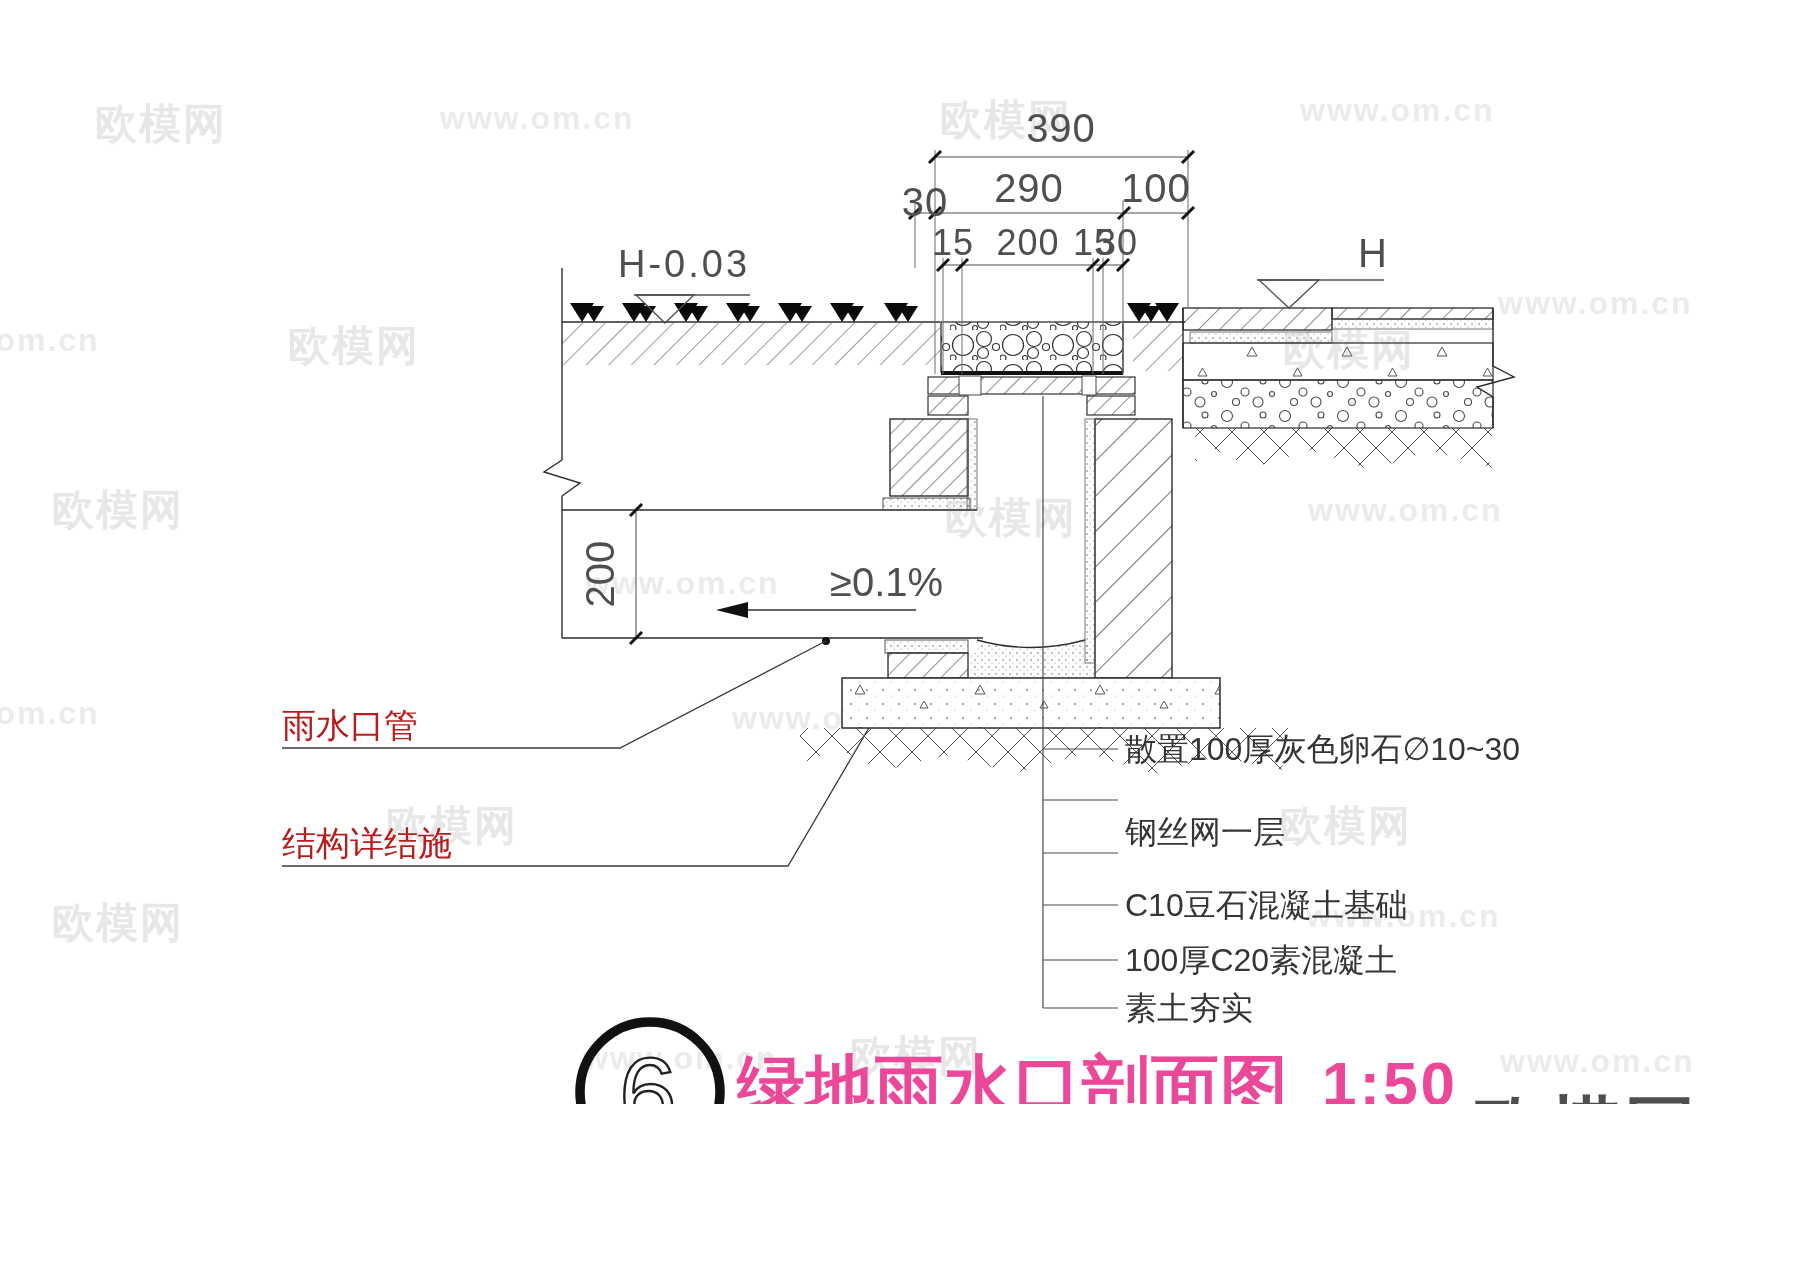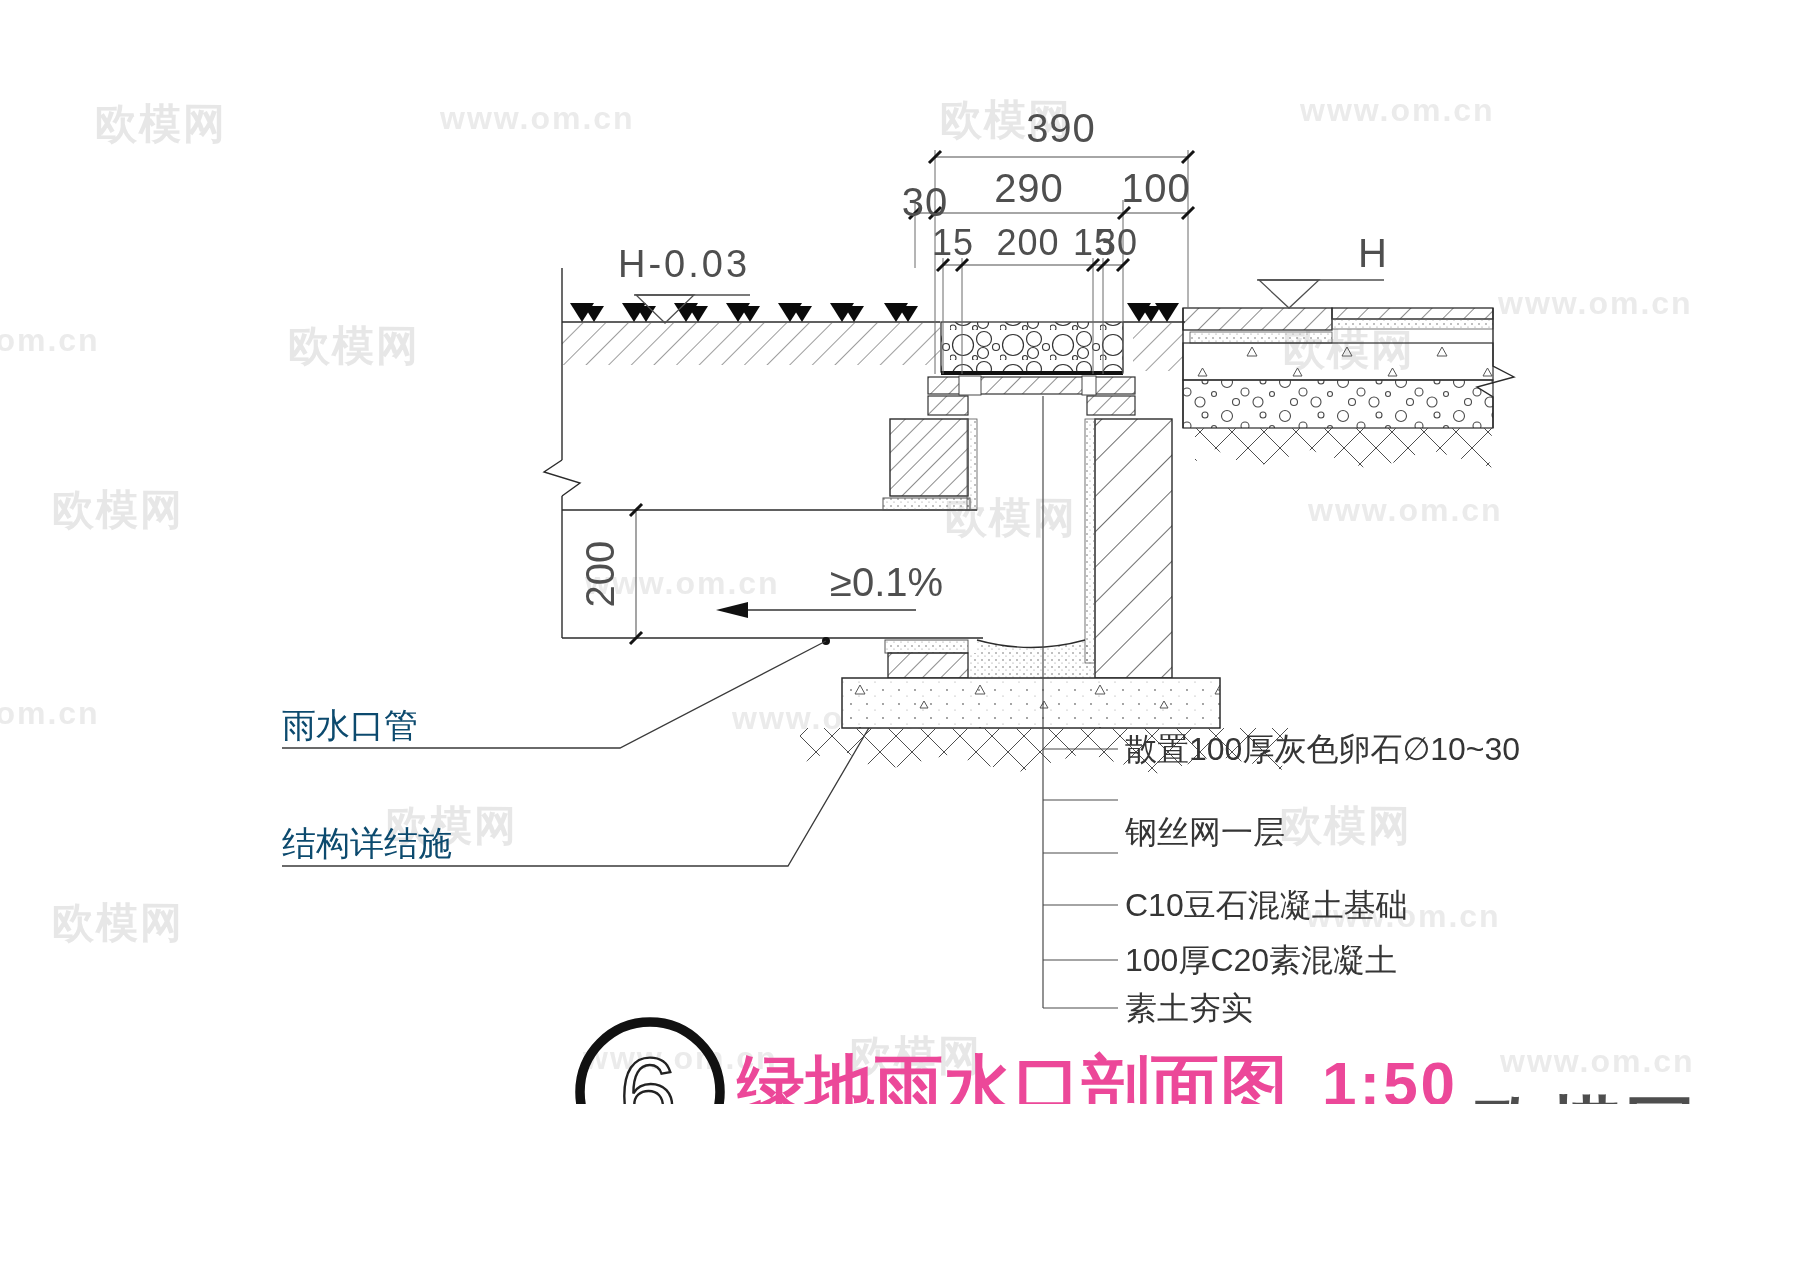--- a/index.html
+++ b/index.html
@@ -1,21 +1,21 @@
 <!DOCTYPE html>
 <html><head>
 <meta charset="utf-8">
 <style>
   html,body{margin:0;padding:0;background:#fff;}
   #stage{position:relative;width:1800px;height:1104px;background:#ffffff;overflow:hidden;
          font-family:"Liberation Sans",sans-serif;}
   #stage svg{position:absolute;left:0;top:0;z-index:2;}
   .t{position:absolute;white-space:nowrap;color:#4a4a4a;z-index:3;}
   .dim{font-size:40px;color:#4f4f4f;transform:translateX(-50%);letter-spacing:1px;}
-  .cjk{font-size:34px;color:#0c4a6e;text-align:right;}
+  .cjk{font-size:34px;color:#b91c1c;text-align:right;}
   .ann{font-size:32px;color:#353535;}
   .wm{position:absolute;z-index:1;color:#e7e7e7;font-weight:bold;letter-spacing:2px;}
   .wm-cn{font-size:42px;}
   .wm-url{font-size:32px;font-weight:bold;color:#ebebeb;text-align:center;}
   .title-text{font-size:68px;font-weight:bold;color:#ec4899;letter-spacing:1px;}
   .logo{font-size:72px;font-weight:bold;color:#4e4e4e;letter-spacing:4px;}
   .rot{transform:translate(-50%,-50%) rotate(-90deg);}
 </style>
 </head>
 <body>

